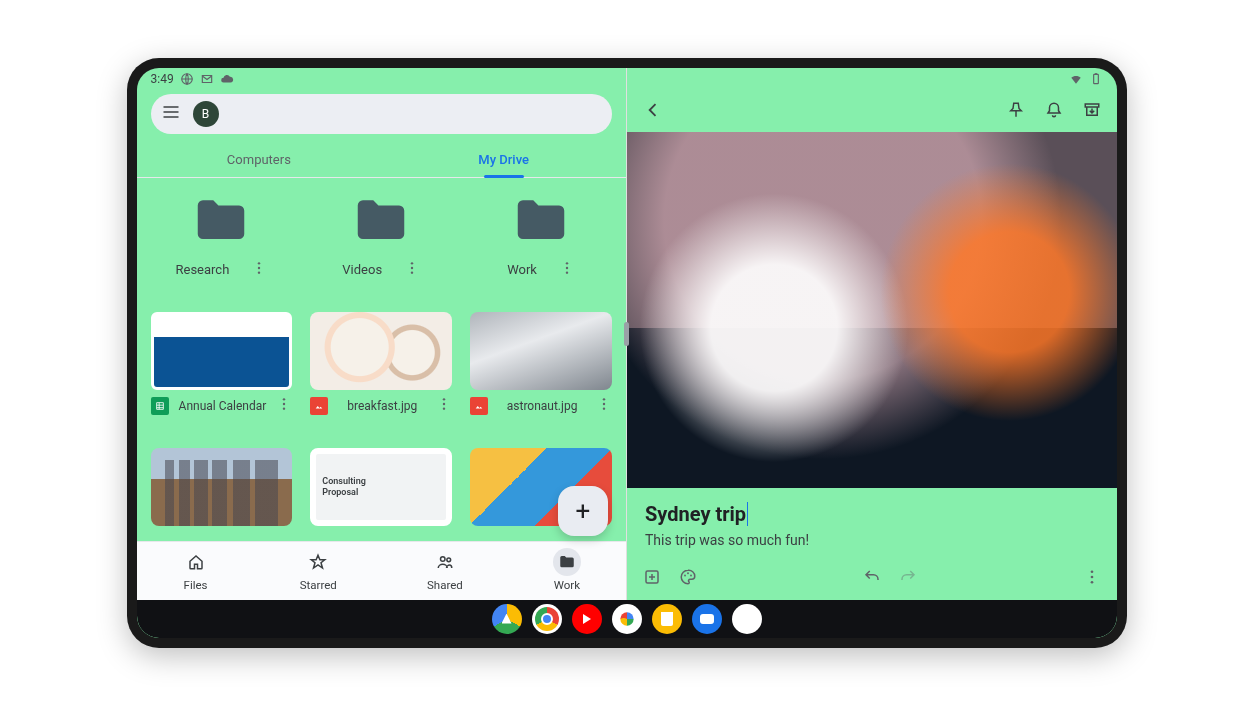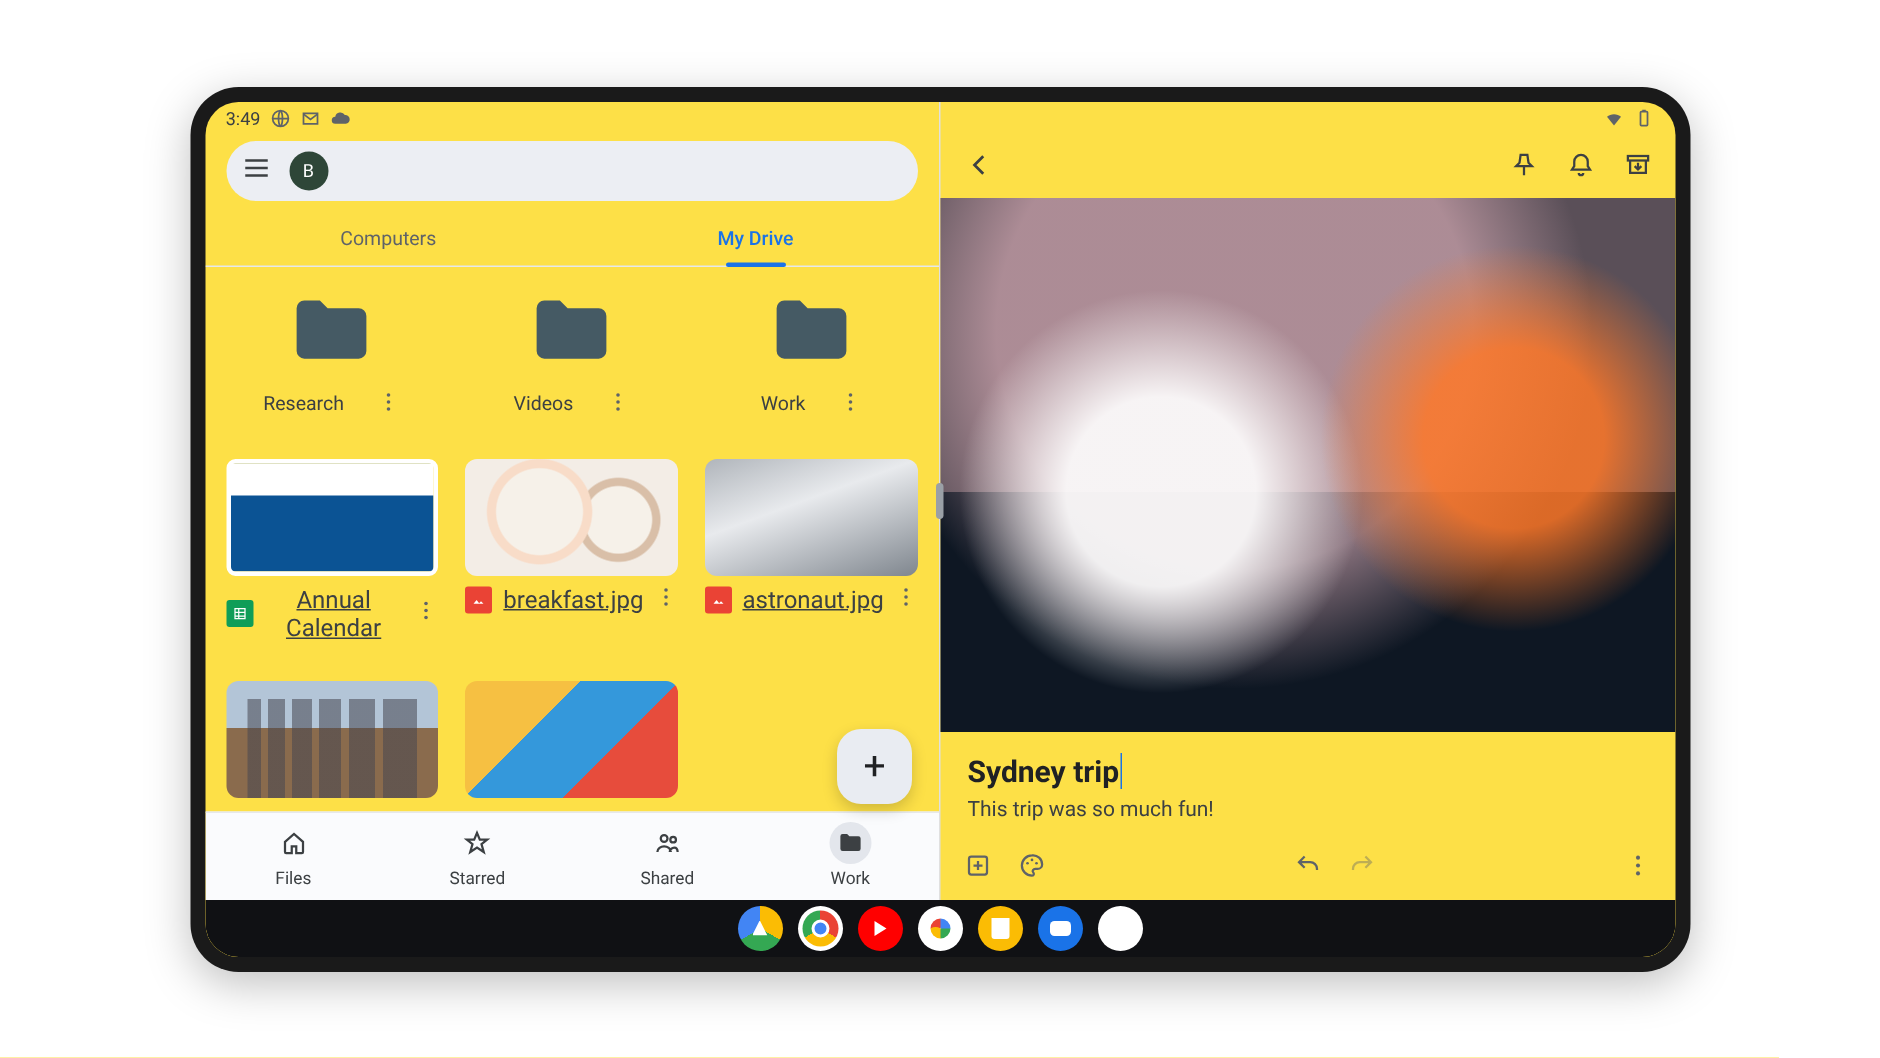--- a/index.html
+++ b/index.html
@@ -17,21 +17,21 @@
     height: 590px;
     background: #1a1a1a;
     border-radius: 32px;
     padding: 10px;
     box-shadow: 0 8px 30px rgba(0,0,0,0.25);
     position: relative;
   }
   .screen {
     width: 100%;
     height: 100%;
-    background: #fde047;
+    background: #86efac;
     border-radius: 22px;
     overflow: hidden;
     display: flex;
     flex-direction: column;
   }
   .split {
     flex: 1;
     display: flex;
     min-height: 0;
   }
@@ -136,21 +136,21 @@
   .thumb.city { background: linear-gradient(180deg, #b3c5d7 0 40%, #8a6b4d 40% 100%); position:relative; overflow:hidden;}
   .thumb.city::before { content:""; position:absolute; left:10%; right:10%; top:15%; bottom:0; background: linear-gradient(90deg, rgba(70,70,80,.55) 0 8%, transparent 8% 12%, rgba(70,70,80,.55) 12% 22%, transparent 22% 26%, rgba(70,70,80,.55) 26% 38%, transparent 38% 42%, rgba(70,70,80,.55) 42% 55%, transparent 55% 60%, rgba(70,70,80,.55) 60% 75%, transparent 75% 80%, rgba(70,70,80,.55) 80% 100%);}
   .thumb.proposal { background:#f1f3f4; border:6px solid #fff; display:flex; flex-direction:column; justify-content:center; padding:6px; font-size:9px; color:#3c4043; font-weight:600; line-height:1.2;}
   .thumb.art { background: linear-gradient(135deg,#f6c042 0 35%, #3498db 35% 65%, #e74c3c 65% 100%); }
 
   .file-row { display:flex; align-items:center; gap:6px; }
   .file-type-icon { width:18px; height:18px; border-radius:2px; flex-shrink:0; display:flex; align-items:center; justify-content:center;}
   .ico-sheets { background:#0f9d58; }
   .ico-image { background:#ea4335; }
   .file-type-icon svg { width:10px; height:10px; fill:#fff;}
-  .file-name { font-size:16px; color:#3c4043; text-align:center; flex:1; line-height:1.2;text-decoration:underline;}
+  .file-name { font-size:12px; color:#3c4043; text-align:center; flex:1; line-height:1.2;}
 
   
   .bottom-nav {
     display:flex; justify-content:space-around;
     padding: 6px 0 8px;
     border-top:1px solid #e6e8eb;
     background:#fafbfd;
   }
   .nav-item { display:flex; flex-direction:column; align-items:center; gap:2px; font-size:11.5px; color:#3c4043; cursor:pointer;}
   .nav-item .nav-ico { width:28px; height:28px; border-radius:14px; display:flex; align-items:center; justify-content:center;}
@@ -363,20 +363,26 @@
                     <circle cx="12" cy="12" r="1.8"></circle>
                     <circle cx="12" cy="19" r="1.8"></circle>
                   </svg></span>
             </div>
           </div>
 
           <div class="file-item">
             <div class="thumb city"></div>
           </div>
           <div class="file-item">
+            <div class="thumb proposal">
+              <span>Consulting</span>
+              <span>Proposal</span>
+            </div>
+          </div>
+          <div class="file-item">
             <div class="thumb art"></div>
           </div>
         </div>
 
         <div class="fab">
             <span>+</span>
           </div>
 
         <div class="bottom-nav">
           <div class="nav-item">

